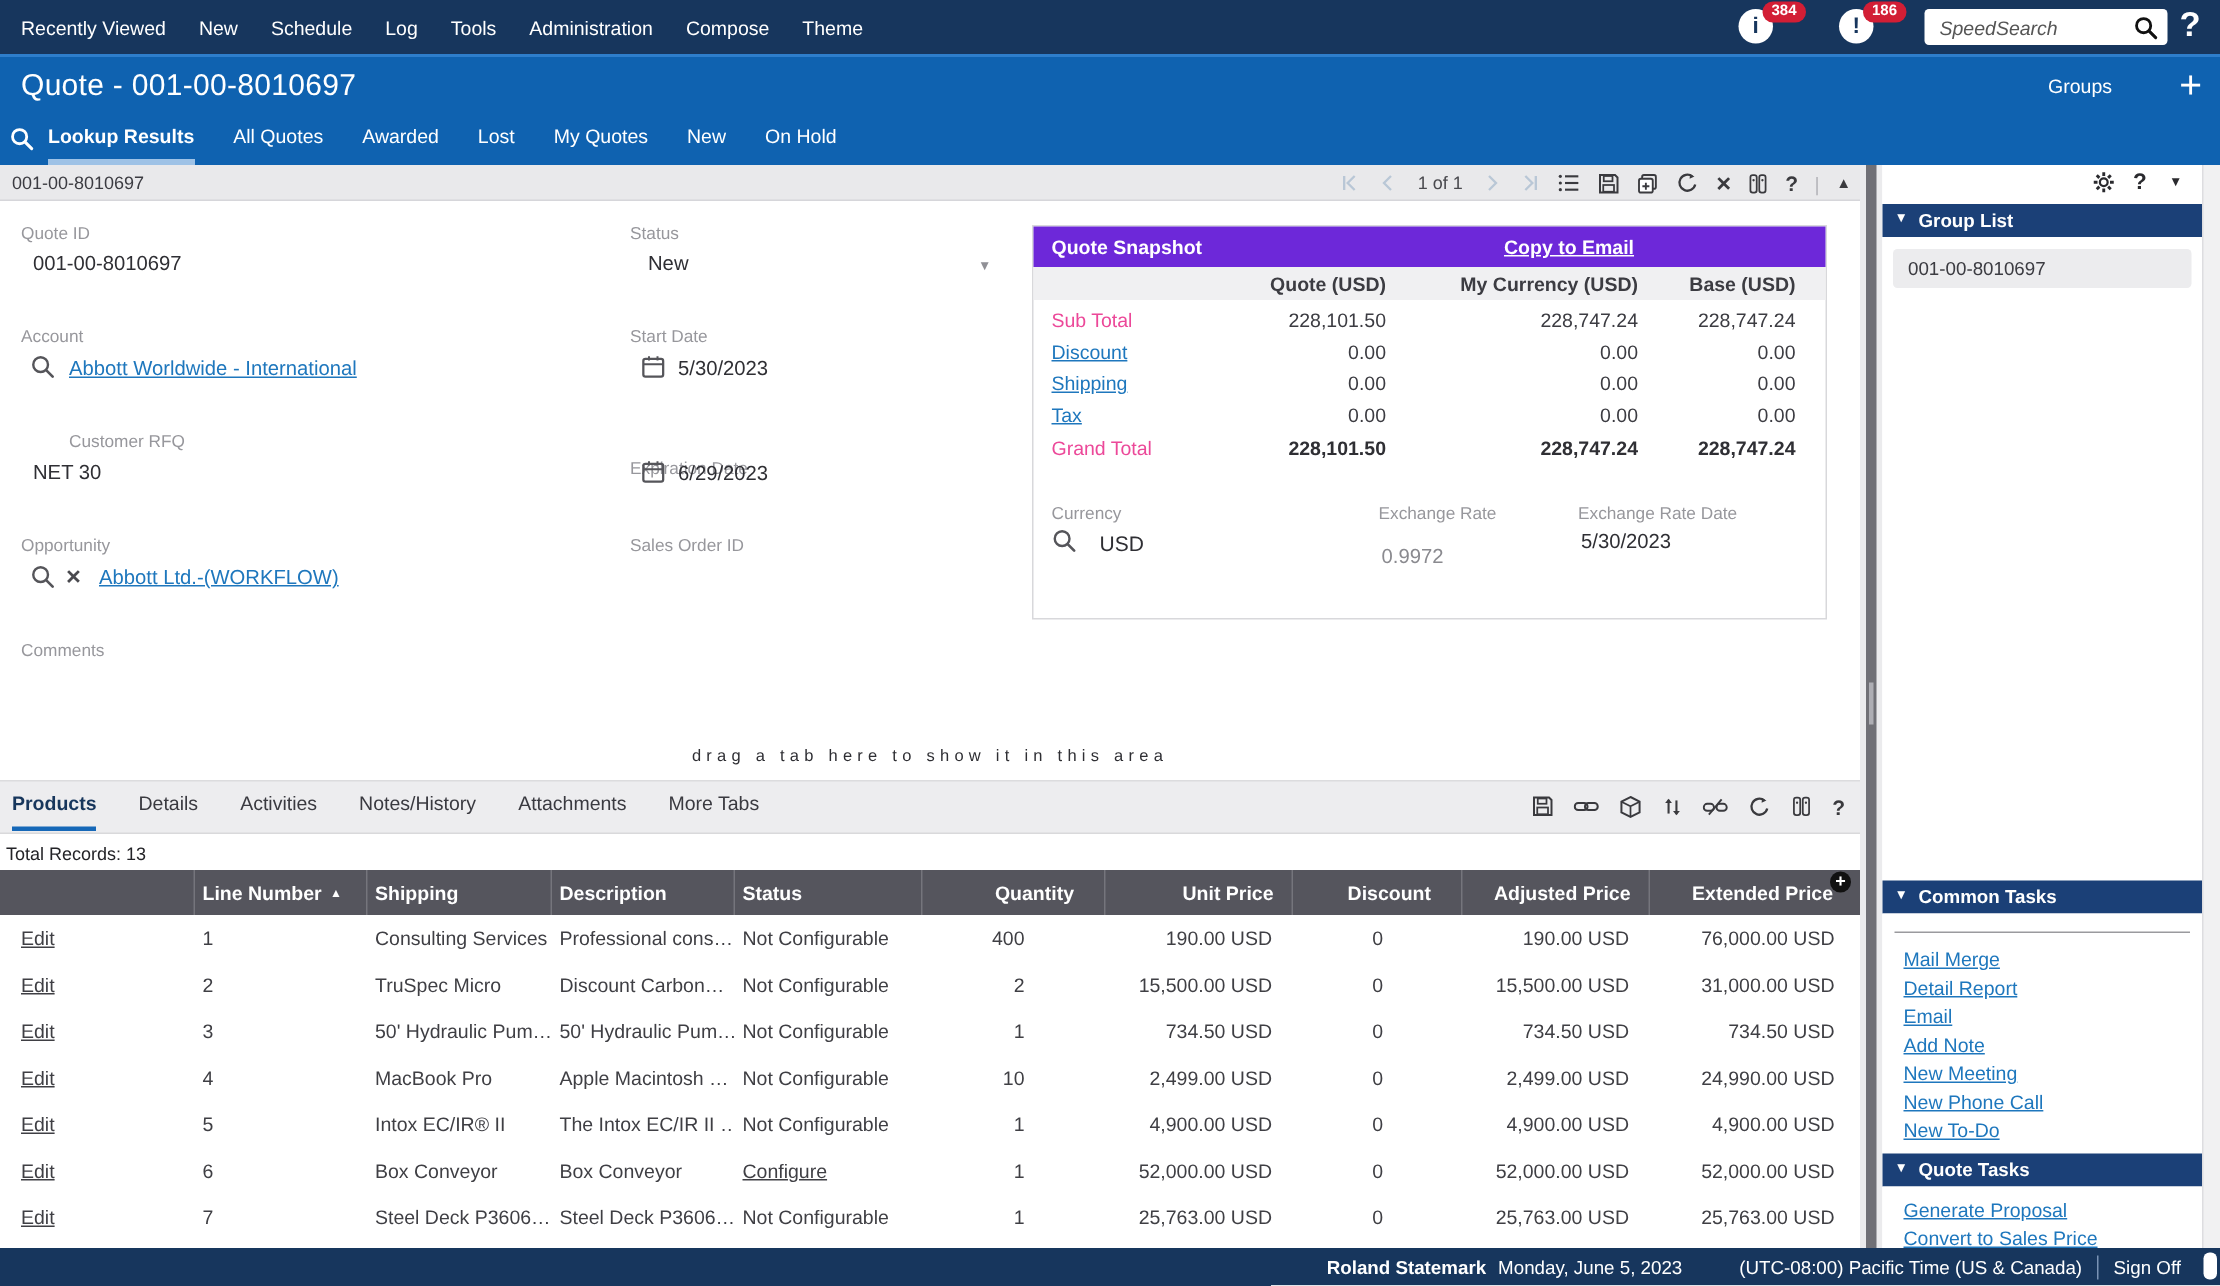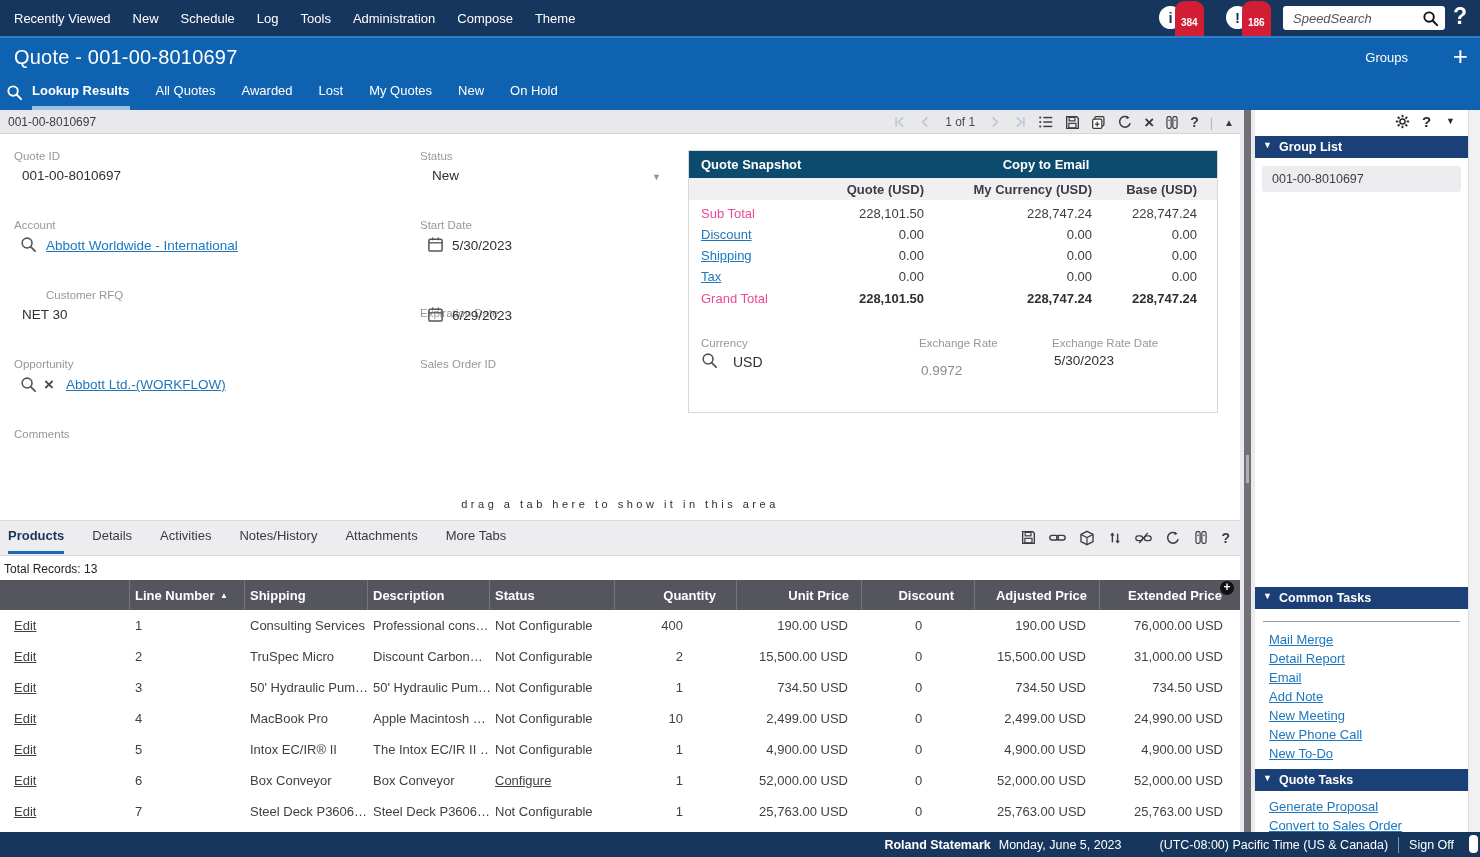--- a/index.html
+++ b/index.html
@@ -6,21 +6,21 @@
   body { font-family:"Liberation Sans","DejaVu Sans",sans-serif; }
   .app { position:relative; width:1480px; height:857px; background:#fff; overflow:hidden; }
 
   
   .topnav { position:absolute; left:0; top:0; width:1480px; height:36px; background:#17365d; }
   .topnav .menu { position:absolute; left:14px; top:0; height:36px; display:flex; gap:22px; align-items:center; }
   .topnav .mi { color:#fff; font-size:13px; cursor:pointer; white-space:nowrap; }
   .nav-circle { position:absolute; top:6px; width:23px; height:23px; background:#fff; border-radius:50%;
                 display:flex; align-items:center; justify-content:center; color:#17365d; font-weight:bold; font-size:15px; }
   .nav-badge { position:absolute; top:-5px; left:16px; background:#d21e35; color:#fff; font-size:10px; font-weight:bold;
-               border-radius:9px; padding:16px 6px; line-height:12px; }
+               border-radius:9px; padding:1px 6px; line-height:12px; }
   .speedsearch { position:absolute; left:1283px; top:6px; width:162px; height:24px; background:#fff; border-radius:3px; }
   .speedsearch input { width:128px; height:22px; border:none; outline:none; margin:1px 0 0 10px; font-size:13px; font-family:inherit; }
   .speedsearch input::placeholder { font-style:italic; color:#555; }
   .speedsearch .mag { position:absolute; right:6px; top:4px; color:#111; }
   .nav-help { position:absolute; left:1453px; top:3px; color:#fff; font-size:23px; font-weight:bold; }
 
   
   .titlebar { position:absolute; left:0; top:36px; width:1480px; height:40px; background:#0f62b0; border-top:2px solid #2e7ecb; }
   .titlebar h1 { position:absolute; left:14px; top:8px; color:#fff; font-size:20px; font-weight:500; letter-spacing:.2px; }
   .groups-label { position:absolute; right:72px; top:12px; color:#fff; font-size:13px; }
@@ -45,24 +45,24 @@
 
   .lbl { position:absolute; font-size:11.5px; color:#97979c; }
   .val { position:absolute; font-size:13.5px; color:#2f2f34; }
   .linktxt { position:absolute; font-size:13.5px; color:#1e77bd; text-decoration:underline; cursor:pointer; }
   .ficon { position:absolute; color:#55555a; }
   .fx { position:absolute; color:#4a4a4f; font-weight:bold; font-size:17px; line-height:17px; cursor:pointer; }
   .caret { position:absolute; color:#909096; font-size:9px; cursor:pointer; }
 
   
   .snapshot { position:absolute; left:688px; top:40px; width:530px; height:263px; border:1px solid #d8d8db; background:#fff; }
-  .snap-head { position:absolute; left:0; top:0; width:528px; height:27px; background:#0c4a6e; }
+  .snap-head { position:absolute; left:0; top:0; width:528px; height:27px; background:#6d28d9; }
   .snap-title { position:absolute; left:12px; top:6px; color:#fff; font-size:13px; font-weight:bold; }
   .snap-copy { position:absolute; left:357px; top:6px; transform:translateX(-50%); color:#fff; font-size:13px; font-weight:bold;
-               cursor:pointer; white-space:nowrap; }
+               text-decoration:underline; cursor:pointer; white-space:nowrap; }
   .snap-cols { position:absolute; left:0; top:27px; width:528px; height:22px; background:#f0f0f2; }
   .snap-cols span { position:absolute; top:4px; font-size:13px; font-weight:bold; color:#3c3c42; white-space:nowrap; }
   .snap-row { position:absolute; left:0; width:528px; height:21px; }
   .snap-lbl { position:absolute; left:12px; top:3px; font-size:13px; color:#ec4899; }
   .snap-lbl.lnk { color:#1e77bd; text-decoration:underline; cursor:pointer; }
   .snap-v { position:absolute; top:3px; font-size:13px; color:#3c3c42; }
   .r-a { right:293px; } .r-b { right:125px; } .r-c { right:20px; }
   .snap-row.grand .snap-v { font-weight:bold; color:#2f2f34; }
 
   
@@ -595,21 +595,21 @@
       </div>
     </div>
 
     <div class="side-head" style="top:659px;">
       <span class="tri">▼</span>
       <span class="t">Quote Tasks</span>
     </div>
     <div class="side-panel" style="top:681px; height:41px;">
       <div class="task-list" style="margin-top:6px;">
         <a>Generate Proposal</a>
-        <a>Convert to Sales Order</a>
+        <a>Convert to Sales Price</a>
       </div>
     </div>
   </aside>
 
   <footer class="statusbar">
     <span class="user">Roland Statemark</span>
     <span>Monday, June 5, 2023</span>
     <span class="tz">(UTC-08:00) Pacific Time (US &amp; Canada)</span>
     <span class="fsep"></span>
     <span class="signoff">Sign Off</span>

